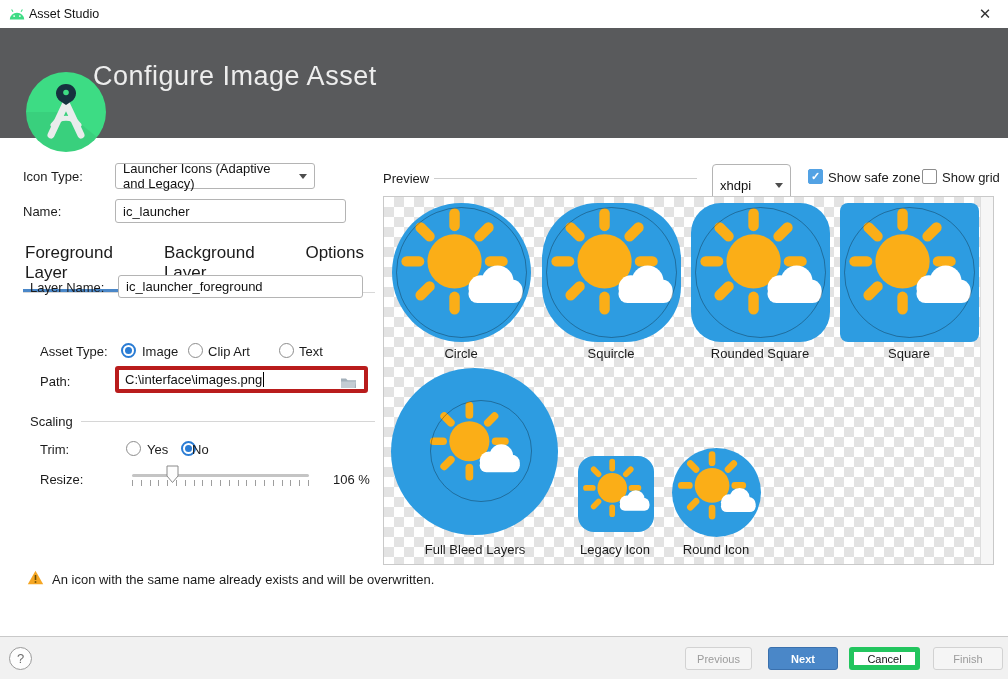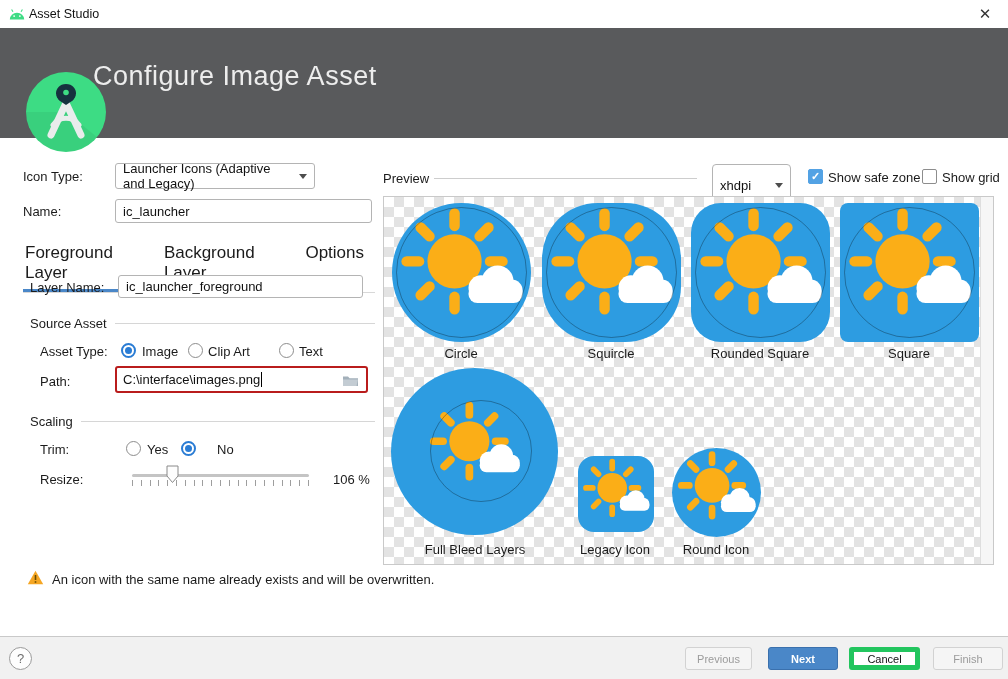--- a/index.html
+++ b/index.html
@@ -10,21 +10,21 @@
   .titlebar .ttext{position:absolute;left:29px;top:7px;font-size:12.5px;color:#111;}
   .droid{position:absolute;left:8px;top:7px;}
   .closebtn{position:absolute;right:0;top:0;width:46px;height:28px;display:flex;align-items:center;justify-content:center;font-size:15px;color:#333;cursor:pointer;}
   
   .header{position:absolute;left:0;top:28px;width:1008px;height:110px;background:#595a5c;}
   .header h1{position:absolute;left:93px;top:33px;margin:0;font-size:27px;font-weight:400;color:#ededed;letter-spacing:.5px;}
   .logo{position:absolute;left:26px;top:44px;}
   
   .lbl{position:absolute;font-size:13px;color:#1b1b1b;white-space:nowrap;}
   .field{position:absolute;background:#fff;border:1px solid #b4b4b4;border-radius:3px;font-size:13px;color:#111;display:flex;align-items:center;padding:0 7px;box-sizing:border-box;}
-  .field.focus{border:2px solid #b91c1c;padding:0 6px;}
+  .field.focus{border:4px solid #b91c1c;padding:0 6px;}
   .dd{justify-content:space-between;cursor:pointer;}
   .arr{width:0;height:0;border-left:4px solid transparent;border-right:4px solid transparent;border-top:5px solid #4d4d4d;flex:none;margin-left:6px;}
   .radio{position:absolute;width:15px;height:15px;border-radius:50%;background:#fff;border:1px solid #8d8d8d;box-sizing:border-box;cursor:pointer;}
   .radio.sel{border:2px solid #2a7cd4;}
   .radio.sel::after{content:"";position:absolute;left:2px;top:2px;width:7px;height:7px;border-radius:50%;background:#2a7cd4;}
   .check{position:absolute;width:15px;height:15px;border:1px solid #8d8d8d;border-radius:2px;background:#fff;box-sizing:border-box;cursor:pointer;display:flex;align-items:center;justify-content:center;}
   .check.on{background:#53a2e4;border-color:#53a2e4;color:#fff;font-size:11px;font-weight:bold;}
   .sec{position:absolute;display:flex;align-items:center;gap:8px;}
   .sec .t{font-size:13px;color:#1b1b1b;white-space:nowrap;}
   .sec .line{flex:1;height:1px;background:#d6d6d6;}
@@ -119,39 +119,35 @@
     <h1>Configure Image Asset</h1>
   </div>
 
   <span class="lbl" style="left:23px;top:169px">Icon Type:</span>
   <div class="field dd" style="left:115px;top:163px;width:200px;height:26px">
     <span>Launcher Icons (Adaptive and Legacy)</span>
     <span class="arr"></span>
   </div>
 
   <span class="lbl" style="left:23px;top:204px">Name:</span>
-  <div class="field" style="left:115px;top:199px;width:257px;height:24px">
+  <div class="field" style="left:115px;top:199px;width:231px;height:24px">
     <span>ic_launcher</span>
   </div>
 
   <div class="tabs">
     <div class="tab sel">Foreground Layer</div>
     <div class="tab">Background Layer</div>
     <div class="tab">Options</div>
   </div>
 
   <span class="lbl" style="left:30px;top:280px">Layer Name:</span>
   <div class="field" style="left:118px;top:275px;width:245px;height:23px">
     <span>ic_launcher_foreground</span>
   </div>
 
-  <div class="sec" style="left:30px;top:316px;width:345px">
-    <span class="t">Source Asset</span>
-    <span class="line"></span>
-  </div>
 
   <span class="lbl" style="left:40px;top:344px">Asset Type:</span>
   <span class="radio sel" style="left:121px;top:343px"></span>
   <span class="lbl" style="left:142px;top:344px">Image</span>
   <span class="radio" style="left:188px;top:343px"></span>
   <span class="lbl" style="left:208px;top:344px">Clip Art</span>
   <span class="radio" style="left:279px;top:343px"></span>
   <span class="lbl" style="left:299px;top:344px">Text</span>
 
   <span class="lbl" style="left:40px;top:374px">Path:</span>
@@ -168,21 +164,21 @@
 
   <div class="sec" style="left:30px;top:414px;width:345px">
     <span class="t">Scaling</span>
     <span class="line"></span>
   </div>
 
   <span class="lbl" style="left:40px;top:442px">Trim:</span>
   <span class="radio" style="left:126px;top:441px"></span>
   <span class="lbl" style="left:147px;top:442px">Yes</span>
   <span class="radio sel" style="left:181px;top:441px"></span>
-  <span class="lbl" style="left:217px;top:442px">No</span>
+  <span class="lbl" style="left:192px;top:442px">No</span>
 
   <span class="lbl" style="left:40px;top:472px">Resize:</span>
   <div class="slider-track"></div>
   <div class="slider-ticks"></div>
   <span class="slider-thumb">
     <svg width="13" height="19" viewBox="0 0 13 19">
       <polygon points="1,1 12,1 12,11 6.5,17.5 1,11" fill="#fdfdfd" stroke="#8a8a8a" stroke-width="1"></polygon>
     </svg>
   </span>
   <span class="lbl" style="left:333px;top:472px">106 %</span>

